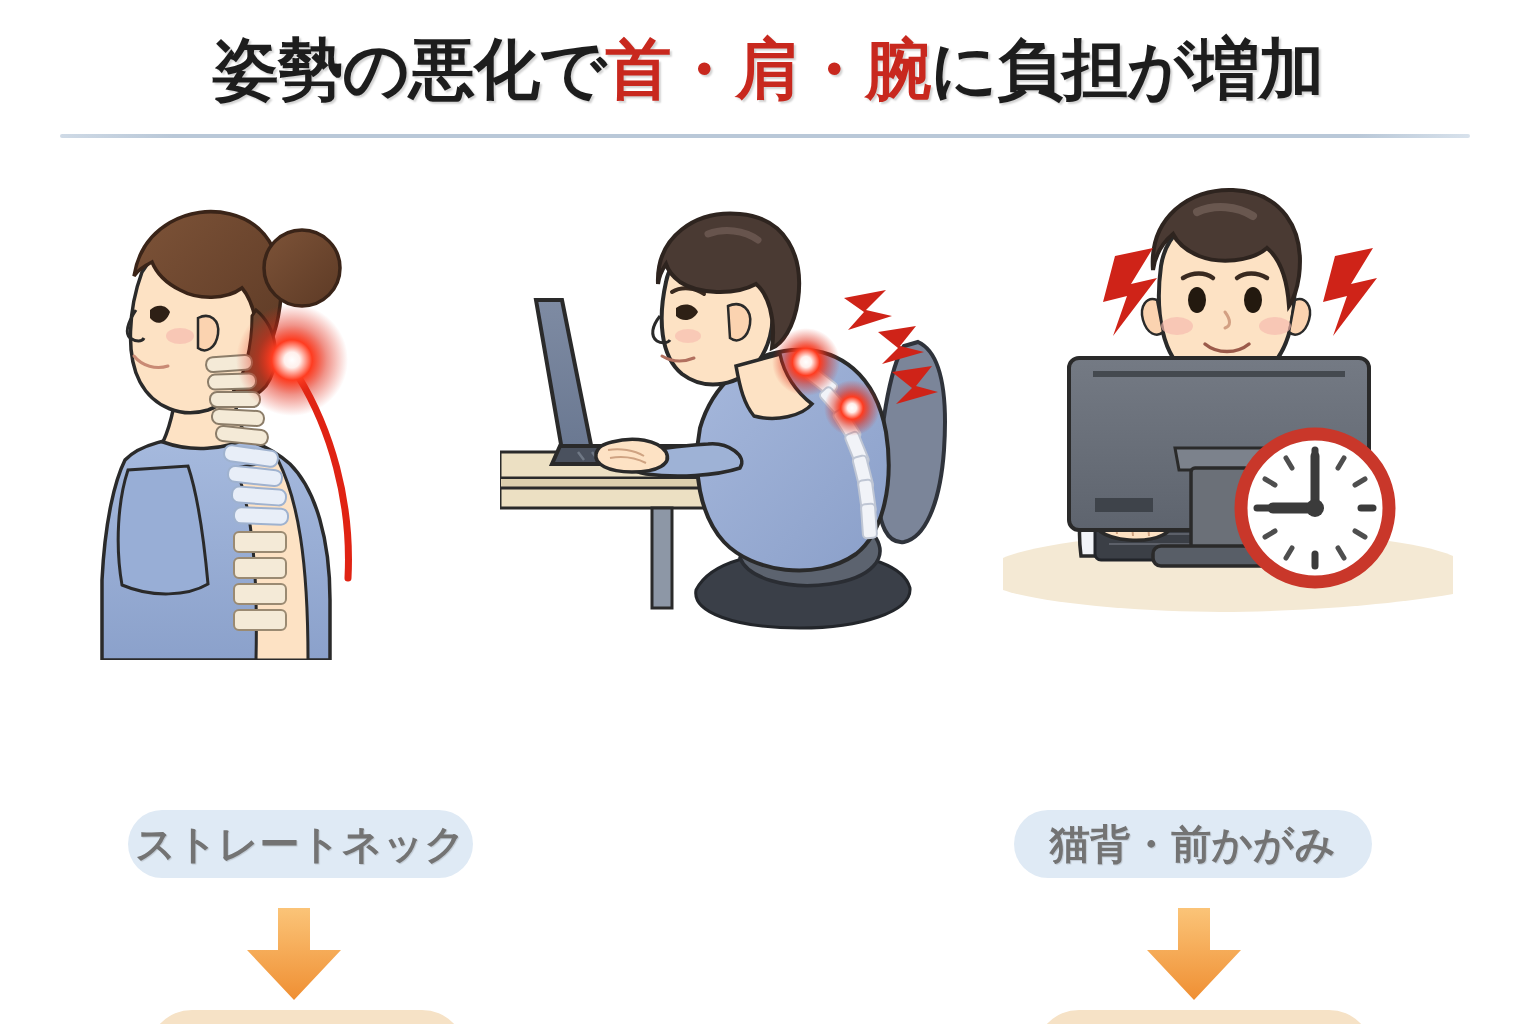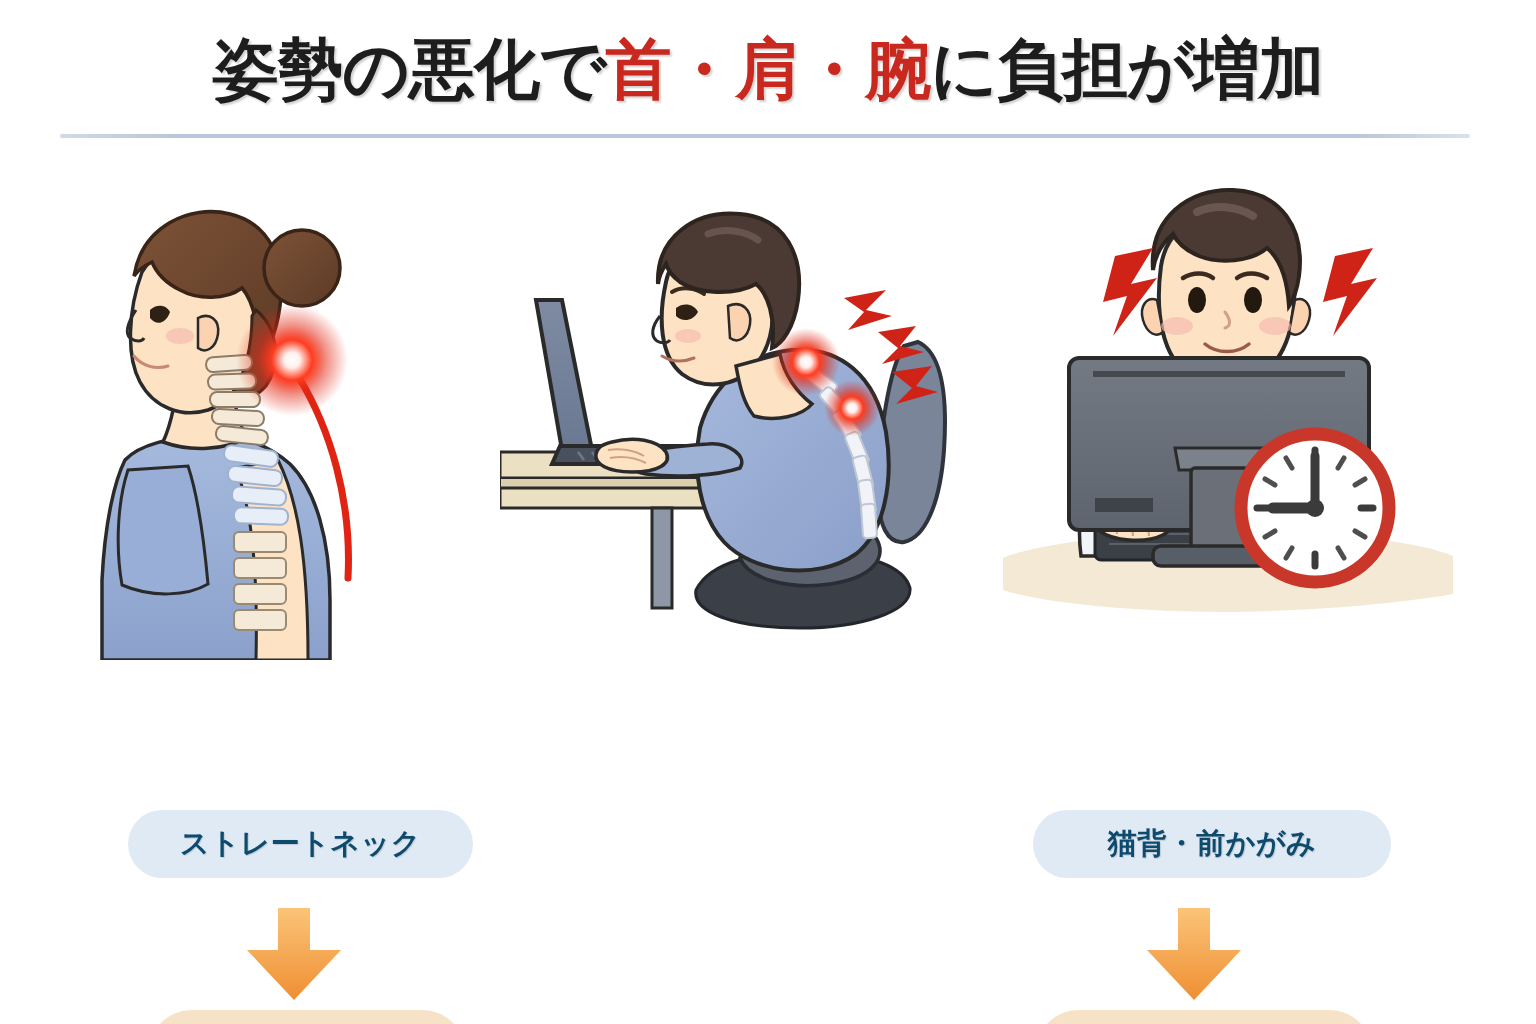--- a/index.html
+++ b/index.html
@@ -45,36 +45,36 @@
   
   .pill{
     position:absolute;
     height:68px;
     border-radius:34px;
     display:flex;align-items:center;justify-content:center;
     box-sizing:border-box;
   }
   .pill-cause{
     background:#dfeaf5;
-    color:#0c4a6e;
-    font-size:29px;font-weight:bold;
+    color:#737373;
+    font-size:40px;font-weight:bold;
     letter-spacing:0.5px;
     text-shadow:1px 1px 1px rgba(0,0,0,0.14);
     align-items:center;
   }
   .pill-result{
     background:#f6e2c6;
     color:#3a2b1d;
     font-size:42px;font-weight:bold;
     letter-spacing:1px;
     height:88px;border-radius:44px;
     text-shadow:2px 2px 1px rgba(0,0,0,0.16);
   }
   .c1{left:98px;top:650px;width:345px;}
-  .c2{left:533px;top:650px;width:358px;font-family:Liberation Serif, serif;}
+  .c2{left:514px;top:650px;width:358px;font-family:Liberation Serif, serif;}
 
   .r1{left:118px;top:850px;width:318px;}
   .r2{left:535px;top:850px;width:338px;}
 
   
   .arrow{position:absolute;width:98px;height:92px;}
   .a1{left:215px;top:748px;}
   .a2{left:645px;top:748px;}
 </style>
 </head>

